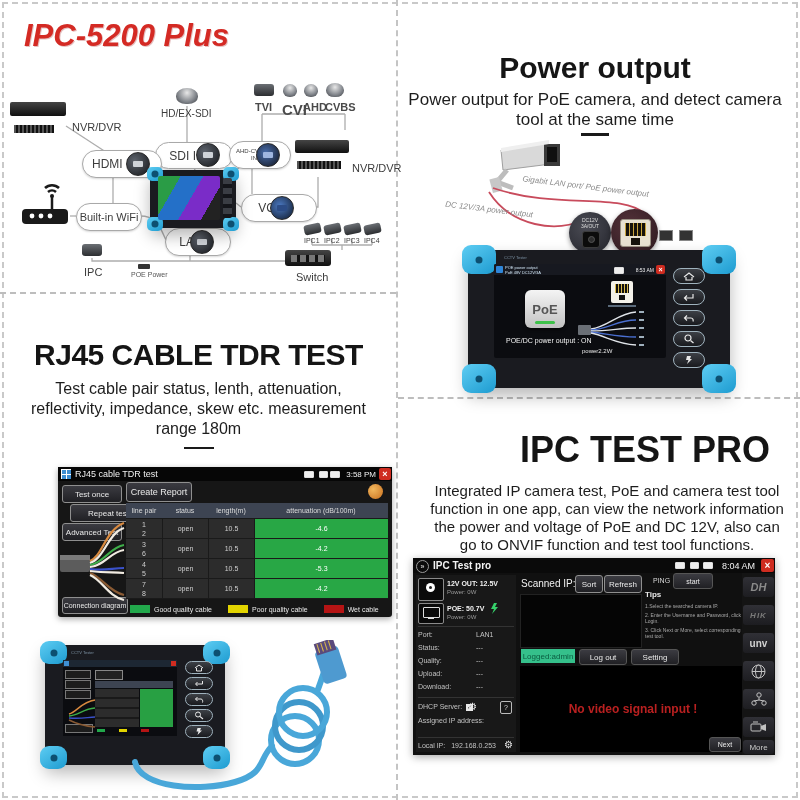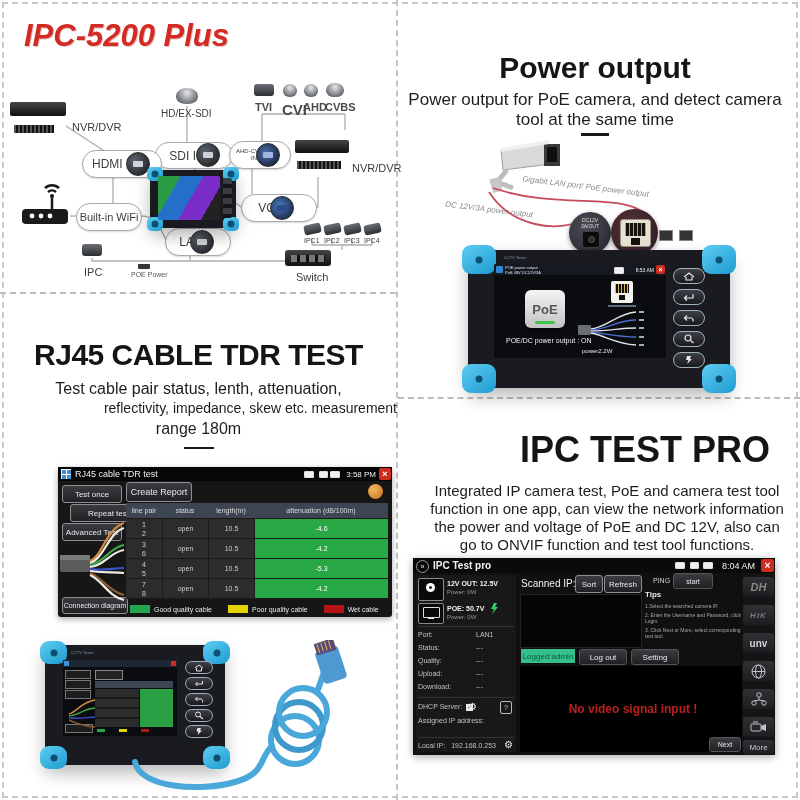--- a/index.html
+++ b/index.html
@@ -294,21 +294,21 @@
             <path d="M4,1 L8,1 L7,4 L9,4 L4,9 L5.5,5 L3,5 Z" fill="#e8e8e8"></path>
           </svg>
       </div>
     </div>
   </div>
 
   <div class="abs" style="left:0;top:292px;width:397px;height:508px;">
 
     <div class="heading" style="left:0;top:46px;width:397px;font-size:30px;letter-spacing:-.5px;">RJ45 CABLE TDR TEST</div>
     <div class="heading" style="left:0;top:88px;width:397px;font-size:16px;font-weight:normal;color:#1d1d1d;">Test cable pair status, lenth, attenuation,</div>
-    <div class="heading" style="left:0;top:108px;width:397px;font-size:14px;font-weight:normal;color:#1d1d1d;text-align:right;">reflectivity, impedance, skew etc. measurement</div>
+    <div class="heading" style="left:0;top:108px;width:397px;font-size:16px;font-weight:normal;color:#1d1d1d;">reflectivity, impedance, skew etc. measurement</div>
     <div class="heading" style="left:0;top:128px;width:397px;font-size:16px;font-weight:normal;color:#1d1d1d;">range 180m</div>
     <div class="underbar" style="left:184px;top:155px;width:30px;height:2px;"></div>
 
     <div class="abs" style="left:58px;top:175px;width:334px;height:150px;background:#161616;border-radius:3px;box-shadow:0 2px 6px rgba(0,0,0,.35);">
 
       <div class="abs" style="left:0;top:0;width:334px;height:14px;background:#060606;">
         <div style="position:absolute;left:3px;top:2px;width:10px;height:10px;background:#3f8fd2;
              background-image:linear-gradient(#fff 1px,transparent 1px),linear-gradient(90deg,#fff 1px,transparent 1px);background-size:5px 5px;"></div>
         <div style="position:absolute;left:17px;top:2px;font-size:9px;color:#f0f0f0;">RJ45 cable TDR test</div>
         <div class="batt" style="right:78px;top:4px;"></div>

